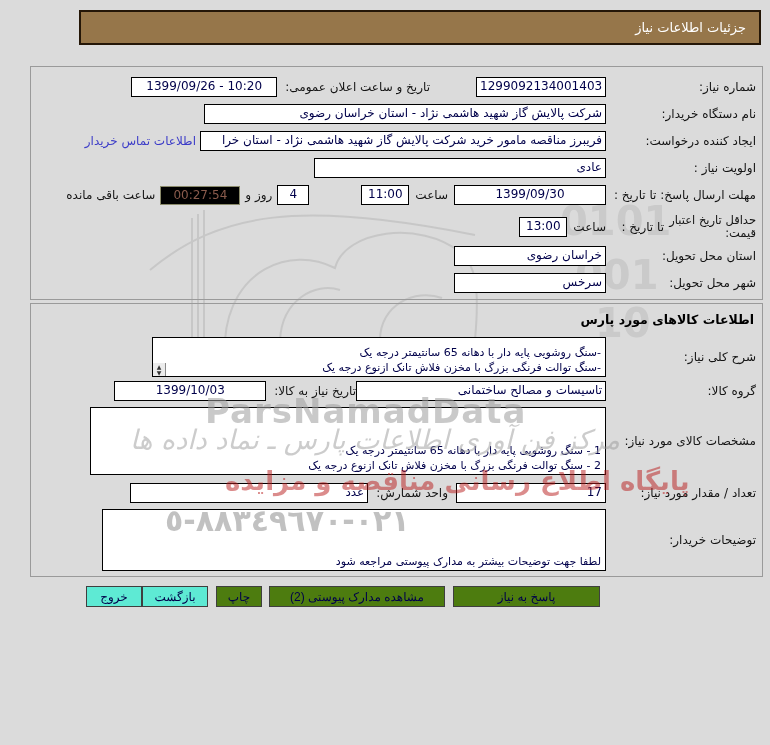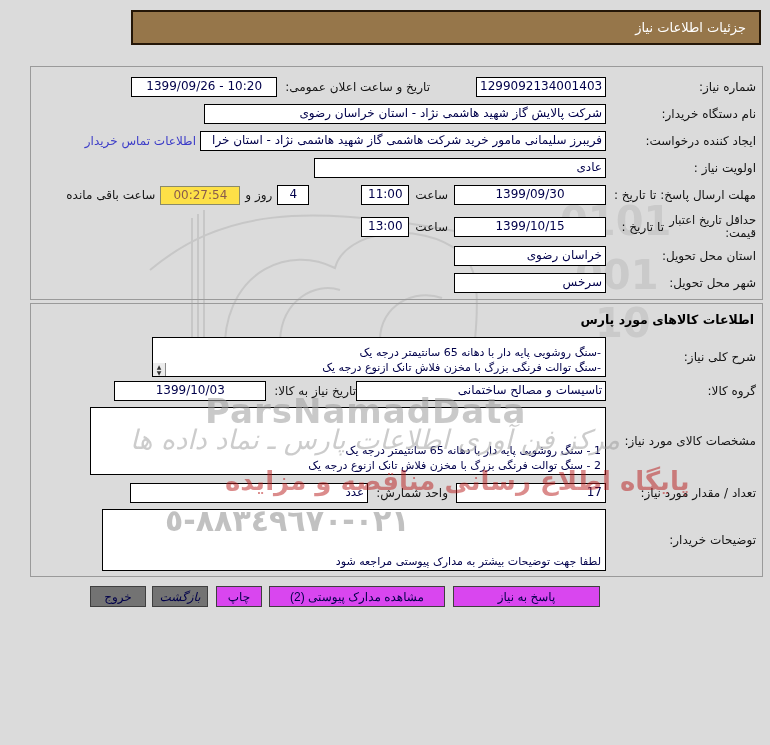--- a/index.html
+++ b/index.html
@@ -4,21 +4,21 @@
 <style>
   html,body{margin:0;padding:0;}
   body{
     width:770px;height:745px;position:relative;overflow:hidden;
     background:#DBDBDB;
     font-family:"DejaVu Sans","Liberation Sans",sans-serif;
     direction:rtl;
   }
   
   .titlebar{
-    position:absolute;top:10px;right:9px;width:630px;height:35px;
+    position:absolute;top:10px;right:9px;width:682px;height:35px;
     background:#96764A;border:2px solid #241607;box-sizing:border-box;
     color:#FFFFFF;font-size:13px;display:flex;align-items:center;
     padding-right:13px;z-index:3;
   }
   
   .panel{
     position:absolute;right:7px;width:733px;box-sizing:border-box;
     border:1px solid #9A9A9A;z-index:1;padding:10px 6px 4px 6px;
   }
   .panel1{top:66px;height:234px;}
@@ -29,39 +29,39 @@
   .vbox{
     background:#FFFFFF;border:1px solid #000000;box-sizing:border-box;
     height:20px;line-height:17px;font-size:12px;color:#00004a;
     padding:0 3px;overflow:hidden;white-space:nowrap;
   }
   .center{text-align:center;}
   .rtl-val{text-align:right;direction:rtl;}
   .ltr{direction:ltr;unicode-bidi:bidi-override;}
   .small-lbl{font-size:12px;color:#141414;white-space:nowrap;}
   .link{font-size:12px;color:#3C3CC8;white-space:nowrap;cursor:pointer;}
-  .countdown{background:#fde047;border:1px solid #8a8a6a;color:#8A5B4C;
+  .countdown{background:#000000;border:1px solid #8a8a6a;color:#8A5B4C;
     width:80px;text-align:center;height:19px;line-height:17px;font-size:12px;box-sizing:border-box;}
   .two-line{font-size:11.5px;line-height:13px;width:92px;white-space:pre-line;}
   .sect-head{font-size:12.5px;font-weight:bold;color:#000;margin:2px 2px 10px 0;}
   .tarea{
     background:#fff;border:1px solid #000;box-sizing:border-box;
     font-size:11px;color:#00004a;display:flex;align-items:flex-end;overflow:hidden;
   }
   .tarea .txt{flex:1;padding:1px 4px;white-space:pre-line;text-align:right;line-height:15px;}
   .sbar{width:12px;background:#ECECEC;border-right:1px solid #8a8a8a;
     font-size:6px;line-height:6px;text-align:center;color:#333;padding-top:1px;}
   
   .btnrow{position:absolute;top:586px;right:170px;display:flex;align-items:center;z-index:3;}
   .btn{
     height:21px;box-sizing:border-box;border:1px solid #3f3f3f;
     font-size:12px;color:#00004a;display:flex;align-items:center;justify-content:center;
-    background:#d946ef;cursor:pointer;white-space:nowrap;
-  }
-  .btn.pink{background:#737373;}
+    background:#4d7c0f;cursor:pointer;white-space:nowrap;
+  }
+  .btn.pink{background:#5eead4;}
   
   .wm-under{position:absolute;z-index:0;pointer-events:none;}
   .wm-over{position:absolute;z-index:2;pointer-events:none;}
   .wm-digit{position:absolute;color:#C6C6C6;font-weight:bold;font-size:40px;opacity:.8;direction:ltr;}
   .wm-latin{left:205px;top:391px;font-size:34px;font-weight:bold;letter-spacing:1px;
     color:#9E9E9E;opacity:.55;direction:ltr;font-family:"DejaVu Sans",sans-serif;}
   .wm-callig{left:190px;top:424px;width:430px;font-size:27px;font-style:italic;
     color:#9a9a9a;opacity:.5;text-align:center;white-space:nowrap;}
   .wm-line2{left:225px;top:466px;font-size:26px;font-weight:bold;color:#b91c1c;opacity:.5;white-space:nowrap;}
   .wm-phone{left:165px;top:503px;font-size:30px;font-weight:bold;color:#8f8f8f;opacity:.55;direction:ltr;letter-spacing:2px;}
@@ -104,21 +104,21 @@
   <div class="frow">
     <div class="lbl">نام دستگاه خریدار:</div>
     <div class="ctl">
       <div class="vbox rtl-val" style="width:402px;">شرکت پالایش گاز شهید هاشمی نژاد - استان خراسان رضوی</div>
     </div>
   </div>
 
   <div class="frow">
     <div class="lbl">ایجاد کننده درخواست:</div>
     <div class="ctl">
-      <div class="vbox rtl-val" style="width:406px;margin-left:4px;">فریبرز  سلیمانی مامور خرید شرکت هاشمی گاز شهید هاشمی نژاد - استان خرا</div>
+      <div class="vbox rtl-val" style="width:406px;margin-left:4px;">فریبرز  مناقصه مامور خرید شرکت پالایش گاز شهید هاشمی نژاد - استان خرا</div>
       <div class="link">اطلاعات تماس خریدار</div>
     </div>
   </div>
 
   <div class="frow">
     <div class="lbl">اولویت نیاز :</div>
     <div class="ctl">
       <div class="vbox rtl-val" style="width:292px;">عادی</div>
     </div>
   </div>
@@ -136,21 +136,20 @@
     </div>
   </div>
 
   <div class="frow" style="height:30px;margin-bottom:4px;">
     <div class="lbl" style="display:flex;align-items:center;">
       <span class="two-line">حداقل تاریخ اعتبار
 قیمت:</span>
       <span class="small-lbl">تا تاریخ :</span>
     </div>
     <div class="ctl">
-      <div class="vbox center ltr" style="width:152px;margin-left:6px;">1399/10/15</div>
       <div class="small-lbl" style="margin-left:6px;">ساعت</div>
       <div class="vbox center ltr" style="width:48px;">13:00</div>
     </div>
   </div>
 
   <div class="frow">
     <div class="lbl">استان محل تحویل:</div>
     <div class="ctl">
       <div class="vbox rtl-val" style="width:152px;">خراسان رضوی</div>
     </div>
@@ -219,15 +218,15 @@
 
 <div class="wm-over wm-latin">ParsNamadData</div>
 <div class="wm-over wm-callig">مرکز فن آوری اطلاعات پارس ـ نماد داده ها</div>
 <div class="wm-over wm-line2">پایگاه اطلاع رسانی مناقصه و مزایده</div>
 <div class="wm-over wm-phone">٠٢١-٨٨٣٤٩٦٧٠-٥</div>
 
 <div class="btnrow">
   <button class="btn" style="width:147px;margin-left:8px;">پاسخ به نیاز</button>
   <button class="btn" style="width:176px;margin-left:7px;">مشاهده مدارک پیوستی (2)</button>
   <button class="btn" style="width:46px;margin-left:8px;">چاپ</button>
-  <button class="btn pink" style="width:56px;margin-left:6px;font-style:italic;">بازگشت</button>
+  <button class="btn pink" style="width:66px;margin-left:0;">بازگشت</button>
   <button class="btn pink" style="width:56px;">خروج</button>
 </div>
 
 </body></html>

